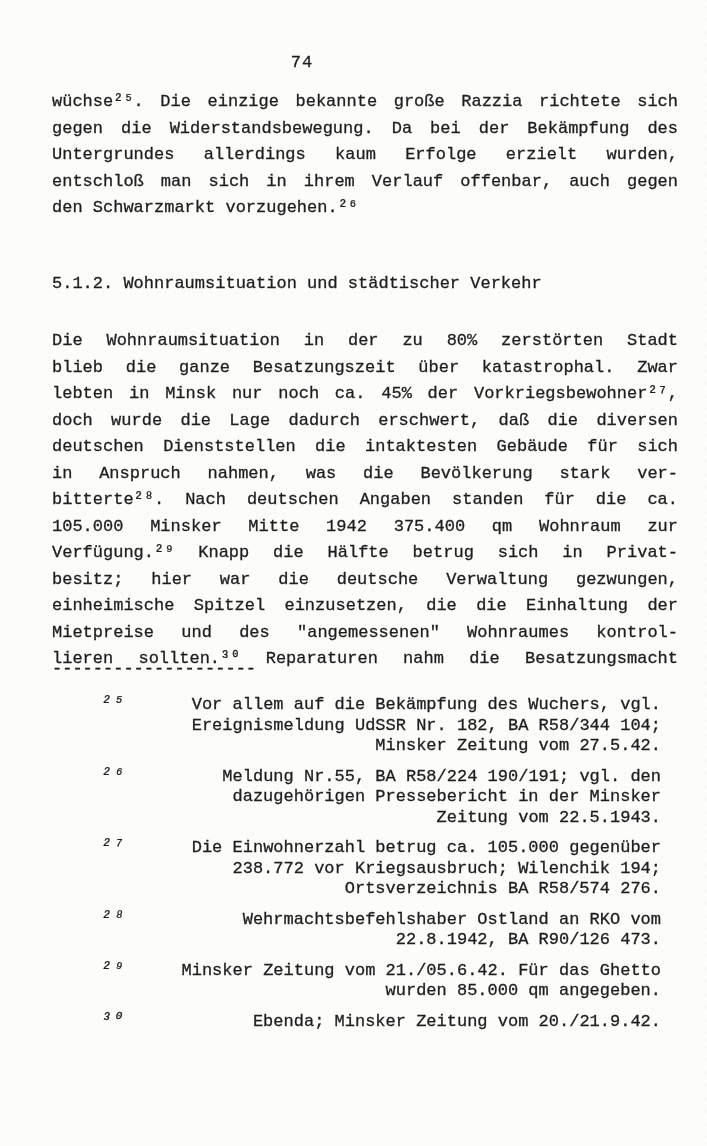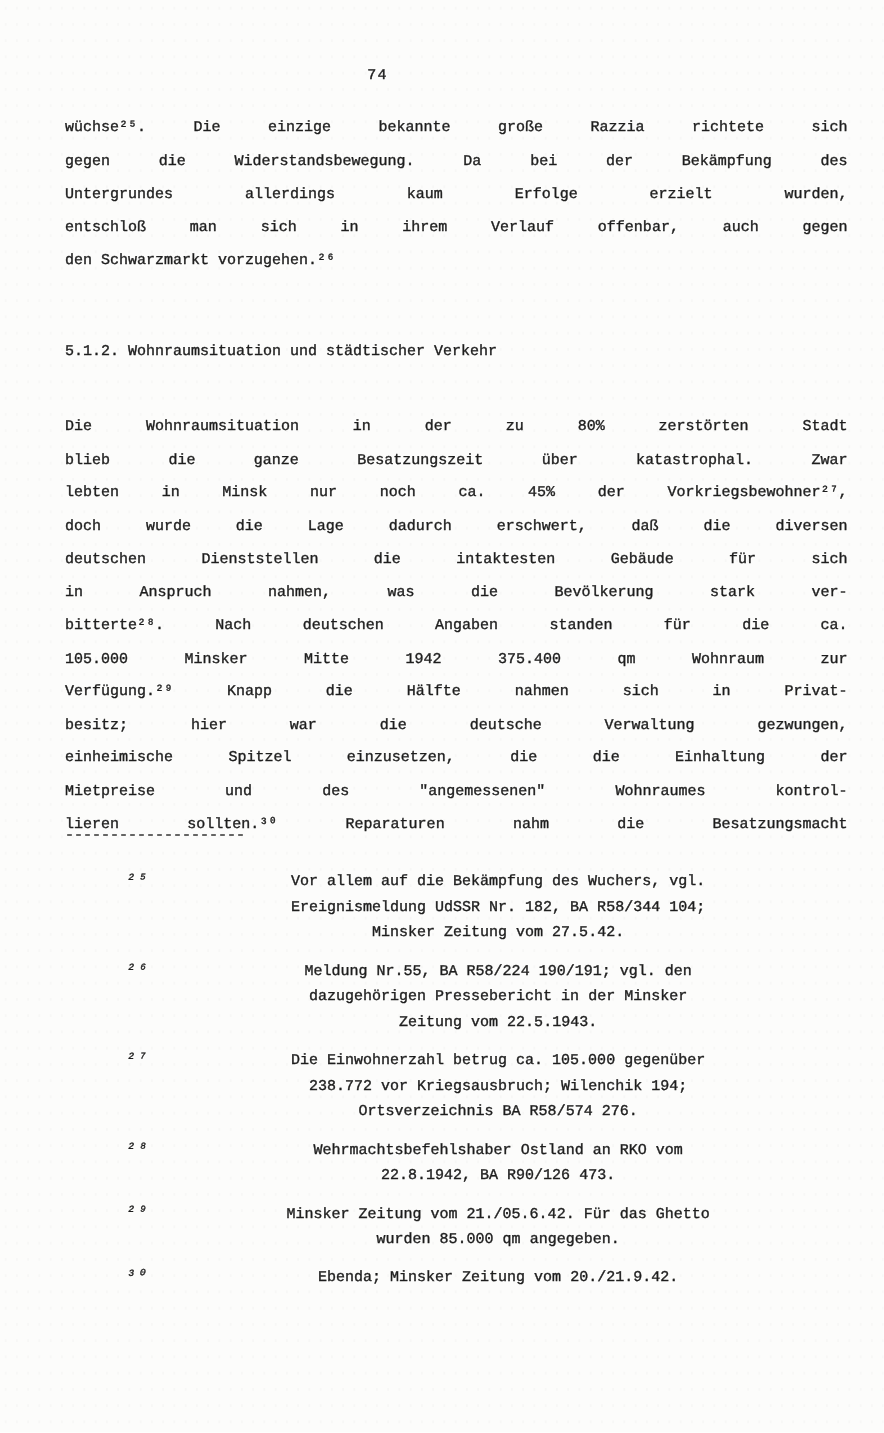--- a/index.html
+++ b/index.html
@@ -10,21 +10,21 @@
   .page {
     position: relative;
     width: 707px;
     height: 1146px;
     background-color: #fcfcfb;
     background-image: radial-gradient(rgba(40,40,40,0.022) 1px, transparent 1px);
     background-size: 9px 13px;
     font-family: "Liberation Mono", "DejaVu Sans Mono", monospace;
     color: #1e1e1e;
     -webkit-text-stroke: 0.3px #1e1e1e;
-    font-size: 12px;
+    font-size: 17px;
     overflow: hidden;
   }
   .page-number {
     position: absolute;
     top: 53px;
     left: 0;
     width: 604px;
     text-align: center;
     letter-spacing: 1px;
   }
@@ -71,21 +71,21 @@
     line-height: 20.5px;
   }
   .fn-marker {
     position: absolute;
     left: 0;
     top: -1px;
     letter-spacing: 2px;
     font-style: italic;
   }
   .fn-line {
-    text-align: center;
+    text-align: right;
     white-space: pre;
   }
 </style>
 </head>
 <body>
 
 <div class="page">
 
   <div class="page-number">74</div>
 
@@ -101,21 +101,21 @@
 
   <div class="para para-2">
       <div class="tline">Die Wohnraumsituation in der zu 80% zerstörten Stadt</div>
       <div class="tline">blieb die ganze Besatzungszeit über katastrophal. Zwar</div>
       <div class="tline">lebten in Minsk nur noch ca. 45% der Vorkriegsbewohner²⁷,</div>
       <div class="tline">doch wurde die Lage dadurch erschwert, daß die diversen</div>
       <div class="tline">deutschen Dienststellen die intaktesten Gebäude für sich</div>
       <div class="tline">in Anspruch nahmen, was die Bevölkerung stark ver-</div>
       <div class="tline">bitterte²⁸. Nach deutschen Angaben standen für die ca.</div>
       <div class="tline">105.000 Minsker Mitte 1942 375.400 qm Wohnraum zur</div>
-      <div class="tline">Verfügung.²⁹ Knapp die Hälfte nahmen sich in Privat-</div>
+      <div class="tline">Verfügung.²⁹ Knapp die Hälfte betrug sich in Privat-</div>
       <div class="tline">besitz; hier war die deutsche Verwaltung gezwungen,</div>
       <div class="tline">einheimische Spitzel einzusetzen, die die Einhaltung der</div>
       <div class="tline">Mietpreise und des "angemessenen" Wohnraumes kontrol-</div>
       <div class="tline">lieren sollten.³⁰ Reparaturen nahm die Besatzungsmacht</div>
     </div>
 
   <div class="fn-rule">--------------------</div>
 
   <div class="footnotes">
       <div class="footnote">

